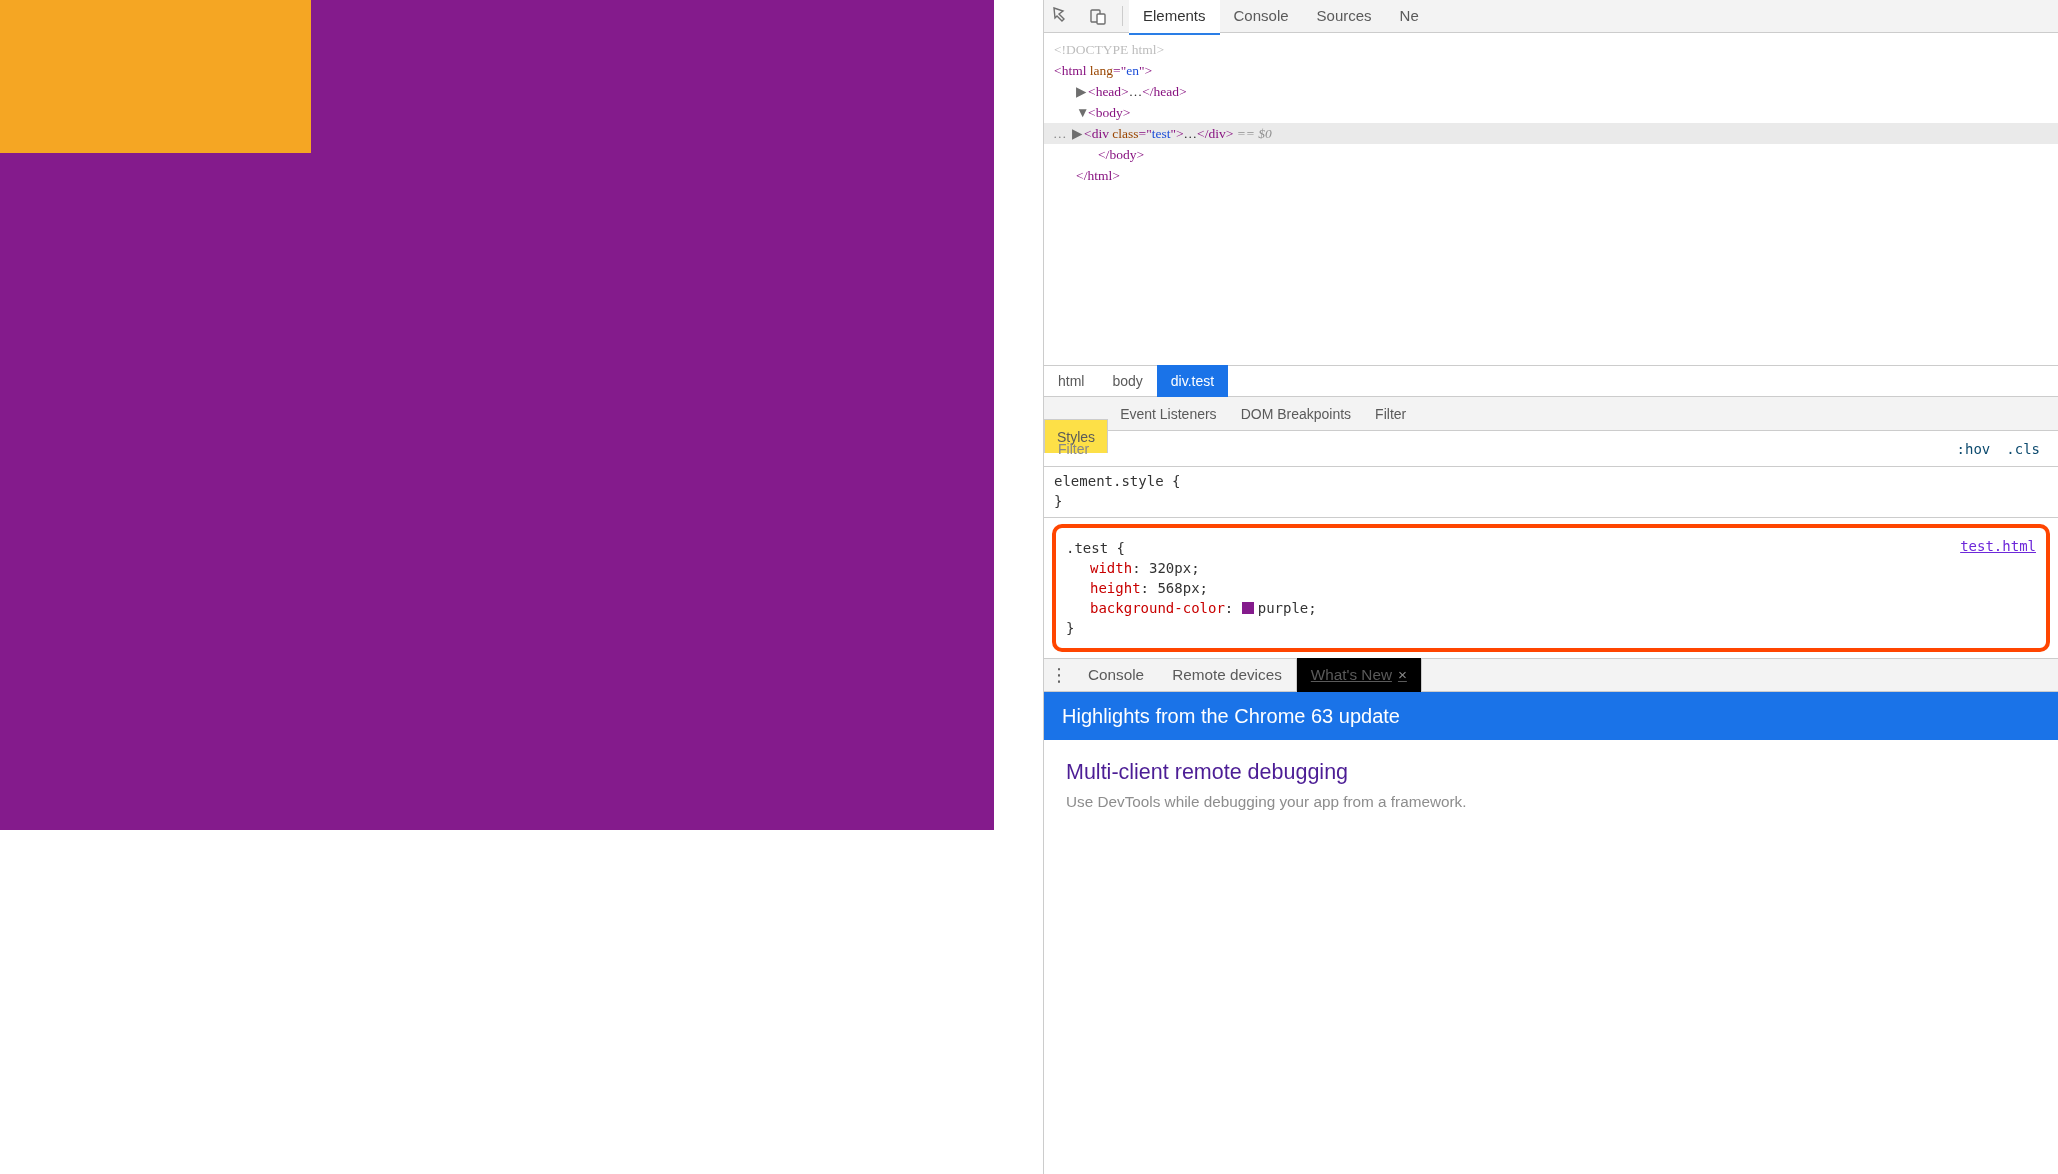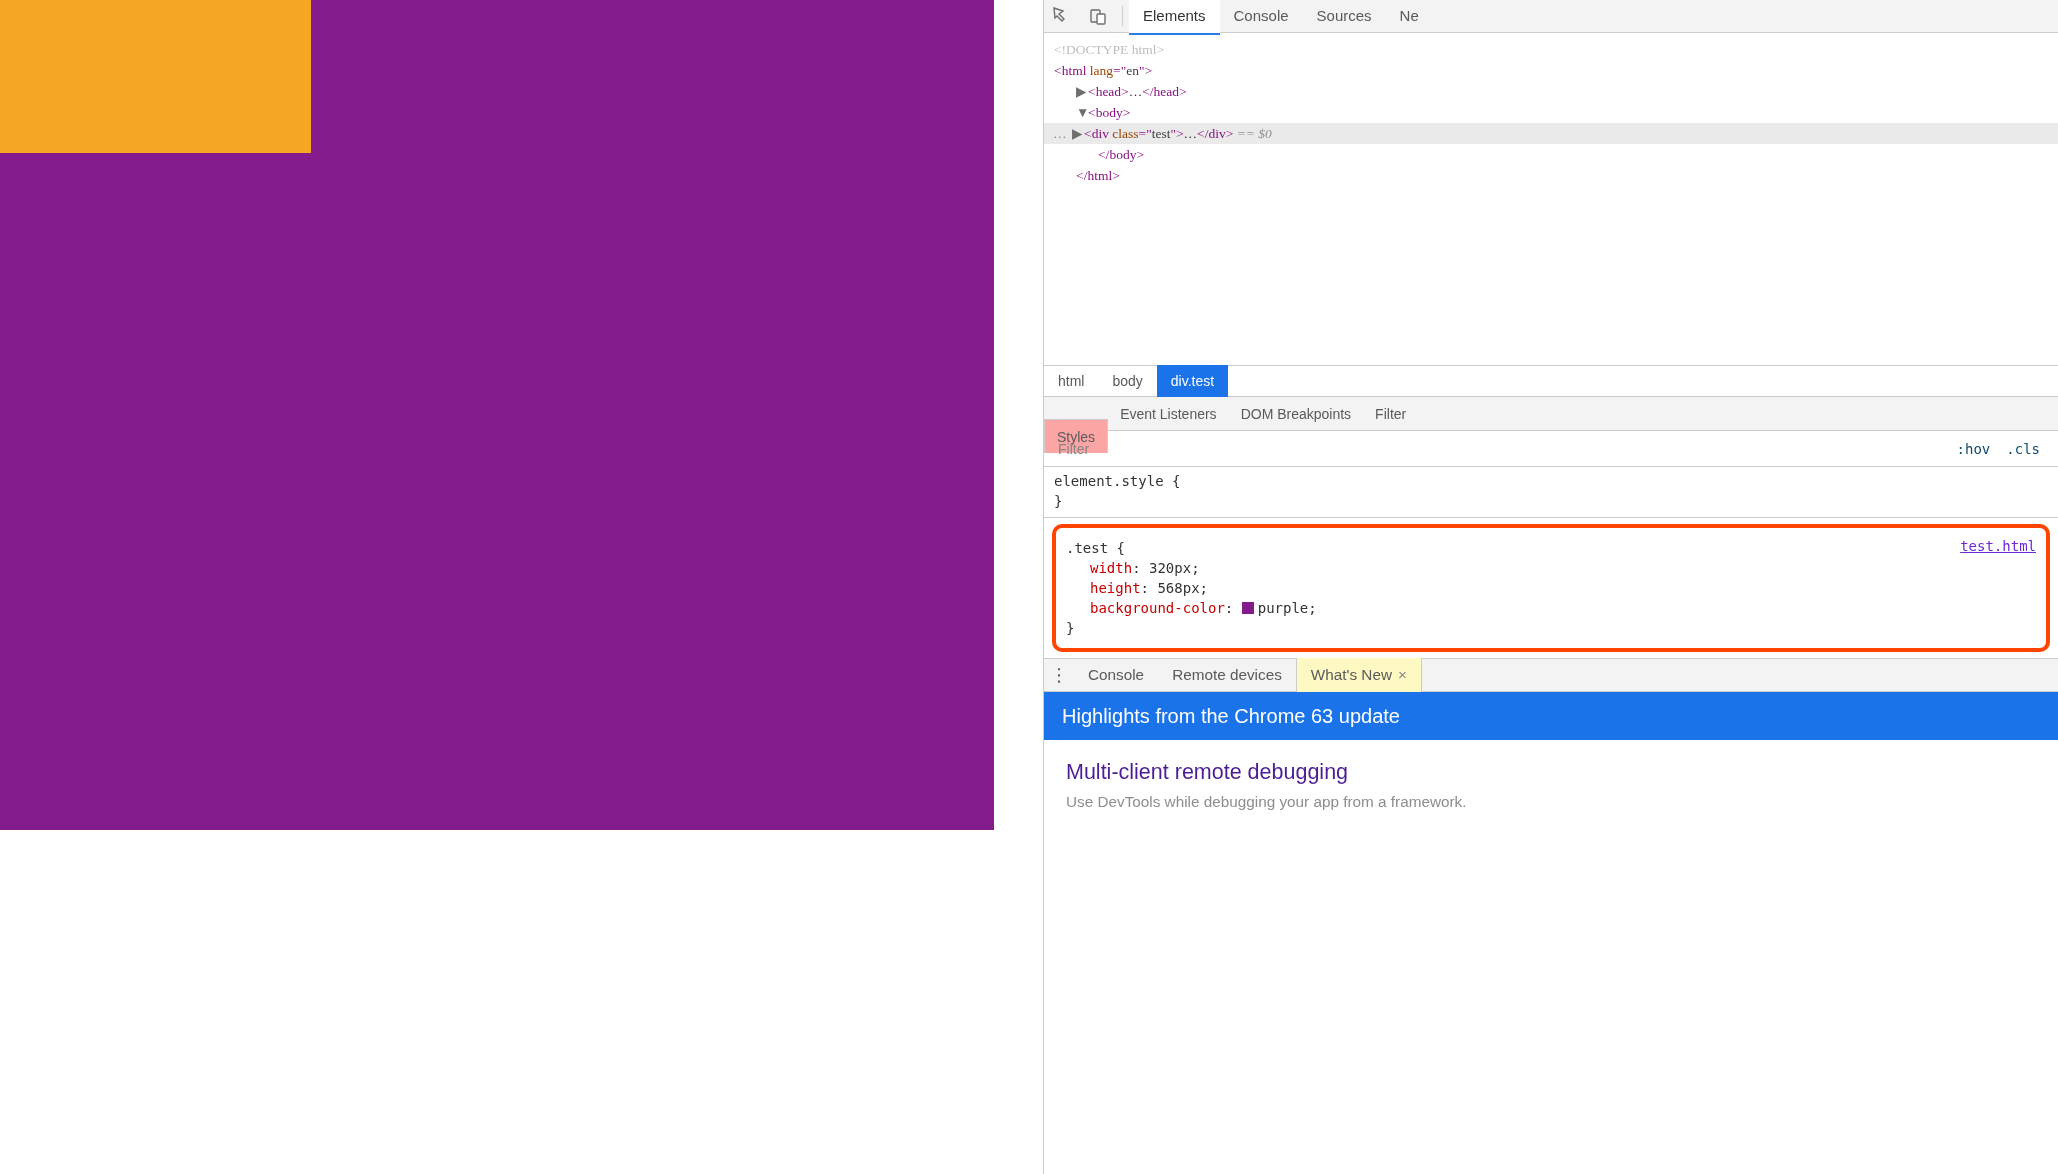--- a/index.html
+++ b/index.html
@@ -23,56 +23,56 @@
 
 
 .dom { flex: 0 0 332px; padding: 6px 0 0 10px; font-family: Menlo, Consolas, monospace; font-size: 13.5px; line-height: 21px; overflow: hidden; }
 .dom .line { white-space: pre; font-family: Liberation Serif, serif; }
 .dom .pad1 { padding-left: 22px; }
 .dom .pad2 { padding-left: 44px; }
 .dom .caret { display: inline-block; width: 12px; color: #6e6e6e; }
 .dom .sel { background: #eaeaea; margin-left: -10px; padding-left: 10px; }
 .tag { color: #881280; }
 .attr { color: #994500; }
-.val { color: #404040; margin-top: 44px; }
+.val { color: #1d4ed8; margin-top: 44px; }
 .punct { color: #881280; }
 .gray { color: #bdbdbd; }
 .dollar { color: #909090; font-style: italic; }
 .dots { color: #888; font-style: italic; margin-right: 6px; }
 
 
 .crumbs { display: flex; align-items: center; height: 32px; border-top: 1px solid #cccccc; border-bottom: 1px solid #cccccc; font-size: 14px; background: #fff; }
 .crumb { padding: 0 14px; height: 32px; display: flex; align-items: center; color: #5a5a5a; }
 .crumb.active { background: #1a73e8; color: #fff; }
 
 
 .subtabs { display: flex; align-items: center; height: 34px; border-bottom: 1px solid #cccccc; font-size: 14px; color: #5a5a5a; background: #f3f3f3; }
 .subtab { padding: 0 12px; height: 34px; display: flex; align-items: center; }
-.subtab.active { background: #fca5a5; border: 1px solid #cccccc; border-bottom: 0; margin-top: 45px; }
+.subtab.active { background: #fde047; border: 1px solid #cccccc; border-bottom: 0; margin-top: 45px; }
 
 
 .filterrow { display: flex; align-items: center; height: 36px; border-bottom: 1px solid #cccccc; padding: 0 10px; font-size: 14px; color: #888; }
 .filterrow .spacer { flex: 1; }
 .filterrow .ftext { padding-left: 4px; }
 .filterrow .toggle { padding: 0 8px; color: #0c4a6e; font-family: Menlo, Consolas, monospace; }
 
 
 .styles { font-family: Menlo, Consolas, monospace; font-size: 14px; line-height: 20px; color: #333; }
 .rule-block { padding: 4px 0 6px 10px; border-bottom: 1px solid #cccccc; position: relative; }
 .rule-block.highlight { border: 4px solid #ff4500; border-radius: 10px; margin: 6px 8px 6px 8px; padding: 10px; }
 .rule-source { position: absolute; right: 10px; top: 8px; color: #6d28d9; text-decoration: underline; }
 .prop { padding-left: 24px; }
 .propname { color: #c80000; }
 .swatch { display: inline-block; width: 12px; height: 12px; background: #841b8c; vertical-align: -1px; margin-right: 4px; }
 
 
 .drawertabs { display: flex; align-items: center; height: 34px; border-top: 1px solid #cccccc; border-bottom: 1px solid #cccccc; font-size: 15.3px; color: #5a5a5a; background: #f3f3f3; }
 .drawertabs .kebab { width: 30px; display: flex; justify-content: center; font-size: 18px; }
 .drawertab { padding: 0 14px; height: 34px; display: flex; align-items: center; }
-.drawertab.active { background: #fef9c3; border-left: 1px solid #cccccc; border-right: 1px solid #cccccc; }
+.drawertab.active { background: #000000; border-left: 1px solid #cccccc; border-right: 1px solid #cccccc; text-decoration: underline; }
 .drawertab .x { margin-left: 6px; color: #888; }
 
 
 .banner { height: 48px; background: #1a73e8; color: #fff; display: flex; align-items: center; padding: 0 18px; font-size: 20px; font-weight: 400; }
 
 
 .wnew { padding: 20px 18px 0 22px; }
 .wnew h3 { font-size: 21.5px; font-weight: 500; color: #4c1d95; margin-bottom: 6px; }
 .wnew p { font-size: 15.3px; color: #8d8d8d; line-height: 22px; }
 

